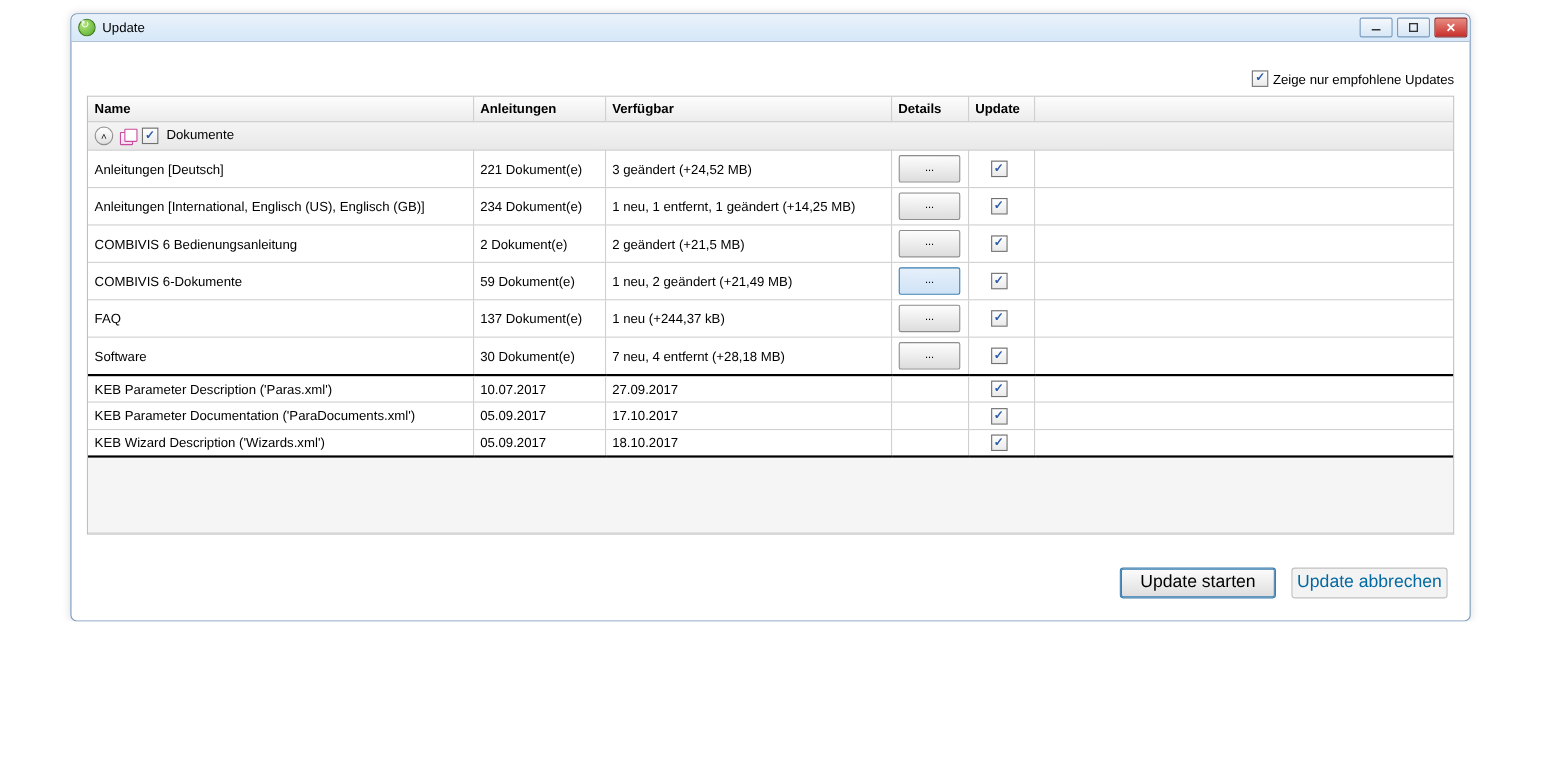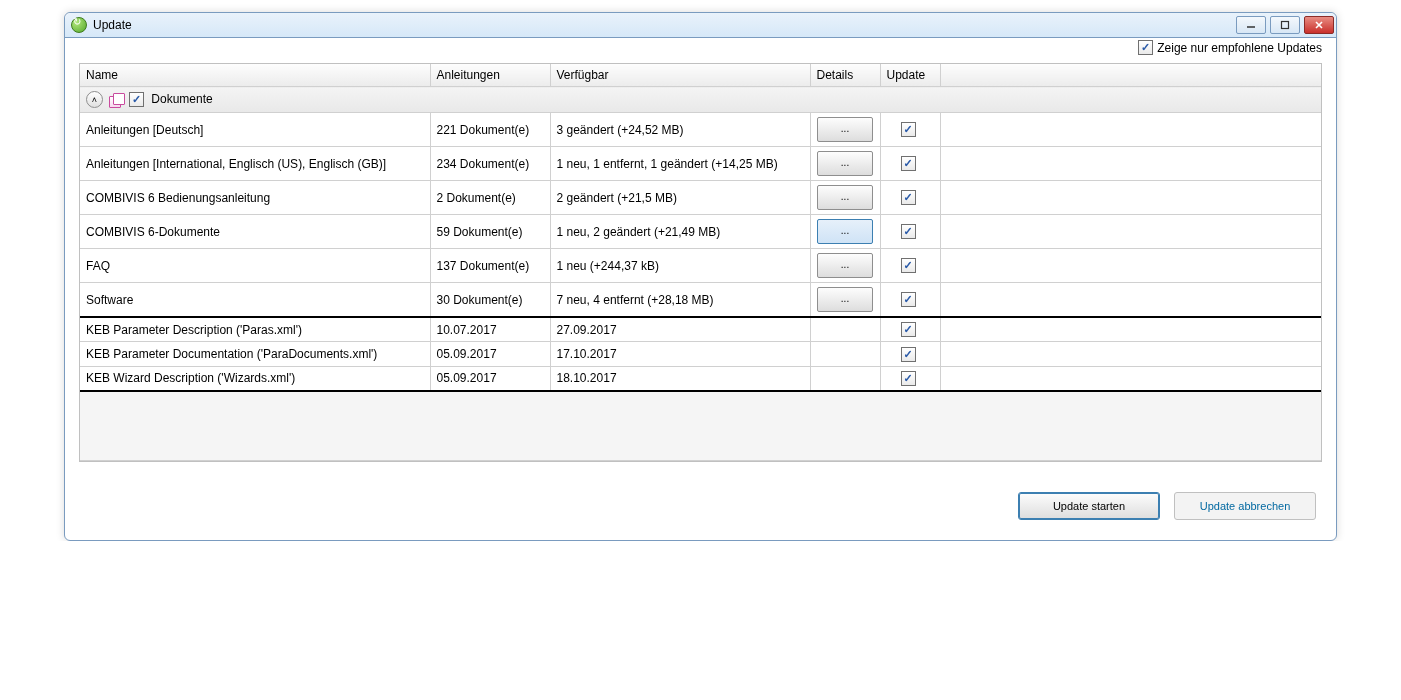--- a/index.html
+++ b/index.html
@@ -64,21 +64,21 @@
     font-size: 10px;
     cursor: default;
   }
   .winbtn.close {
     background: linear-gradient(to bottom, #e88c82, #c9302c);
     border-color: #8b2b27;
     color: #fff;
     font-weight: bold;
   }
   .content {
-    padding: 2px 14px 14px 14px;
+    padding: 26px 14px 14px 14px;
   }
   .top-row {
     display: flex;
     justify-content: flex-end;
     margin-bottom: 8px;
   }
   .checkbox {
     width: 13px; height: 13px;
     border: 1px solid #707070;
     background: linear-gradient(to bottom, #fff, #eaeaea);
@@ -97,21 +97,21 @@
   .top-row label { display: flex; align-items: center; font-size: 12px; }
   .table-wrap {
     border: 1px solid var(--border-gray);
   }
   table {
     border-collapse: collapse;
     width: 100%;
   }
   th {
     text-align: left;
-    font-weight: normal;
+    font-weight: bold;
     background: linear-gradient(to bottom, #fdfdfd, #ececec);
     border-right: 1px solid var(--row-border);
     border-bottom: 1px solid var(--row-border);
     padding: 4px 6px;
     font-size: 12px;
   }
   th:last-child { border-right: none; }
   .group-row td {
     background: linear-gradient(to bottom, #f4f4f4, #e8e8e8);
     border-bottom: 1px solid var(--row-border);
@@ -187,21 +187,21 @@
     margin-top: 30px;
     padding: 0 6px 6px 6px;
   }
   .btn {
     width: 140px;
     height: 26px;
     border: 1px solid var(--btn-border);
     border-radius: 3px;
     background: var(--btn-bg);
     display: flex; align-items: center; justify-content: center;
-    font-size: 11px;
+    font-size: 16px;
     cursor: default;
   }
   .btn.primary {
     border-color: var(--btn-active-border);
     box-shadow: 0 0 0 1px var(--btn-active-border) inset;
   }
   .btn.disabled {
     color: #0369a1;
     border-color: #c0c0c0;
     background: #f3f3f3;

